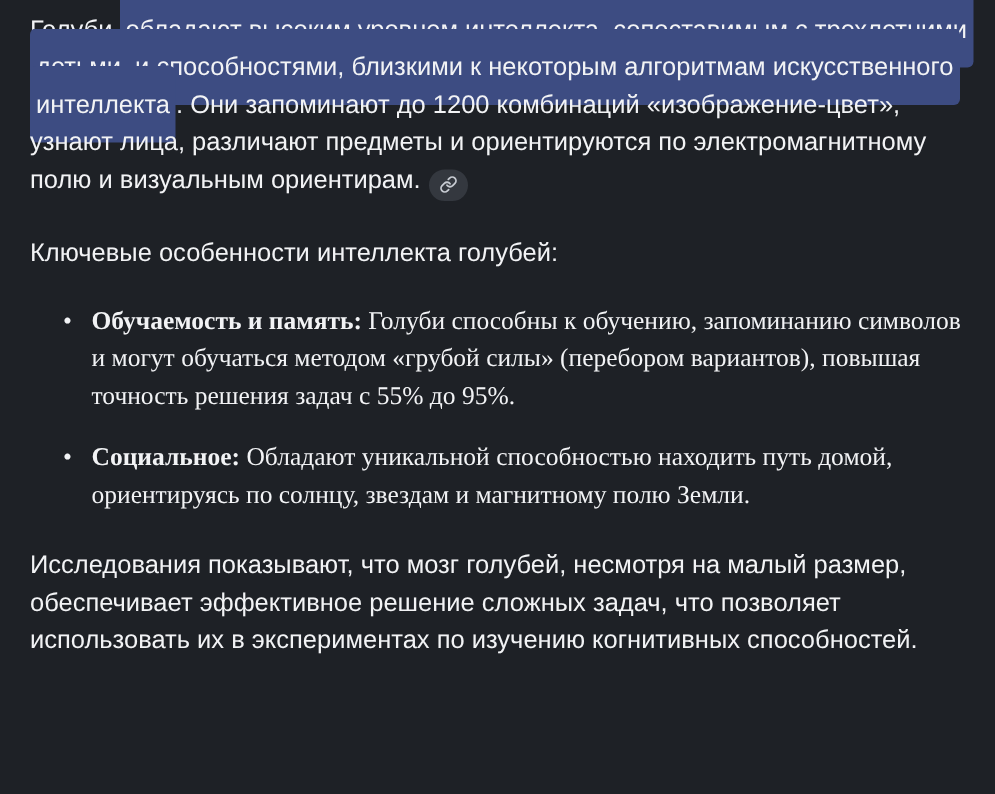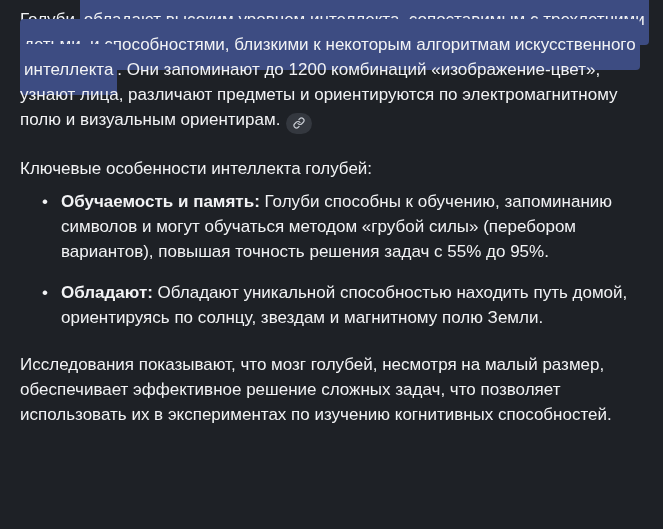--- a/index.html
+++ b/index.html
@@ -18,33 +18,34 @@
     background: var(--bg);
     color: var(--text);
     font-family: "Liberation Sans", "DejaVu Sans", sans-serif;
     font-size: 17px;
     line-height: 25px;
   }
   .content {
     padding: 7px 16px 0 20px;
   }
   p { margin: 0 0 22px 0; }
-  .list-intro { margin-bottom: 8px; }
+  .list-intro { margin-bottom: 20px; }
   mark.hl {
     background: var(--highlight);
     color: var(--text);
     padding: 16px 4px;
     border-radius: 4px;
     -webkit-box-decoration-break: clone;
     box-decoration-break: clone;
   }
   ul.features {
     list-style: none;
     margin: 1px 0 22px 0;
     padding: 0 0 0 41px;
+    font-family: Liberation Serif, serif;
   }
   ul.features li {
     position: relative;
     margin-bottom: 16px;
   }
   ul.features li::before {
     content: "\2022";
     position: absolute;
     left: -19px;
     top: 0;
@@ -85,18 +86,18 @@
         <svg viewBox="0 0 24 24">
           <path d="M10 13a5 5 0 0 0 7.54.54l3-3a5 5 0 0 0-7.07-7.07l-1.72 1.71"></path>
           <path d="M14 11a5 5 0 0 0-7.54-.54l-3 3a5 5 0 0 0 7.07 7.07l1.71-1.71"></path>
         </svg>
       </button></p>
 
   <p class="list-intro">Ключевые особенности интеллекта голубей:</p>
 
   <ul class="features">
     <li><b class="lead">Обучаемость и память:</b><span> Голуби способны к обучению, запоминанию символов и могут обучаться методом «грубой силы» (перебором вариантов), повышая точность решения задач с 55% до 95%.</span></li>
-    <li><b class="lead">Обладают:</b><span> Обладают уникальной способностью находить путь домой, ориентируясь по солнцу, звездам и магнитному полю Земли.</span></li>
+    <li><b class="lead">Социальное:</b><span> Обладают уникальной способностью находить путь домой, ориентируясь по солнцу, звездам и магнитному полю Земли.</span></li>
   </ul>
 
   <p class="closing"><span>Исследования показывают, что мозг голубей, несмотря на малый размер, обеспечивает эффективное решение сложных задач, что позволяет использовать их в экспериментах по изучению когнитивных способностей.</span></p>
 
 </div>
 
 </body></html>

